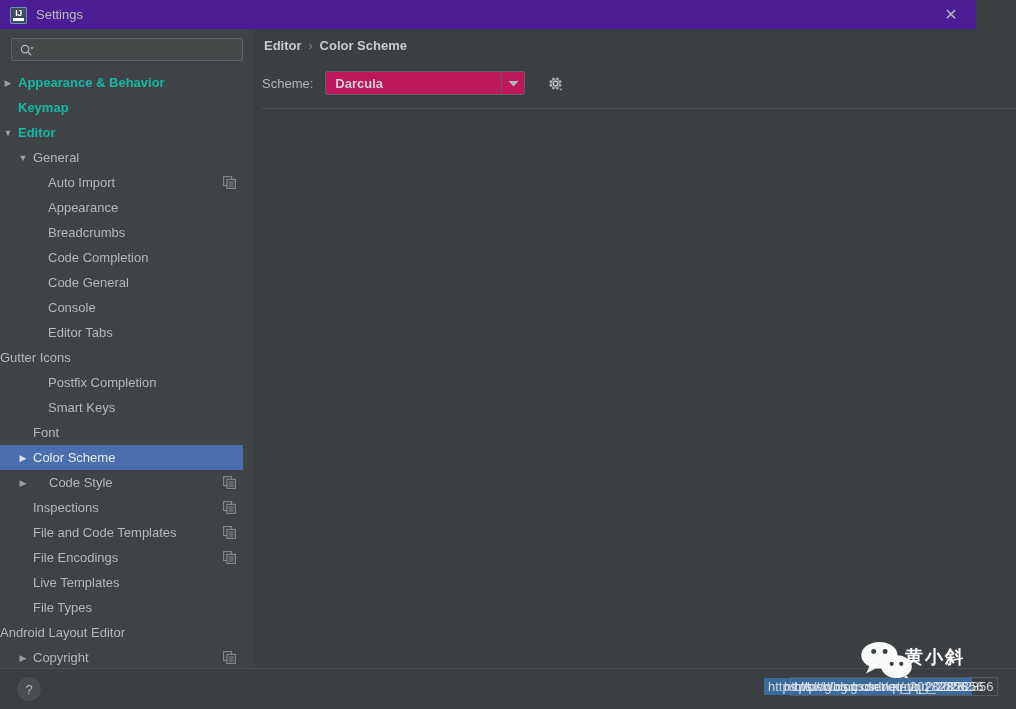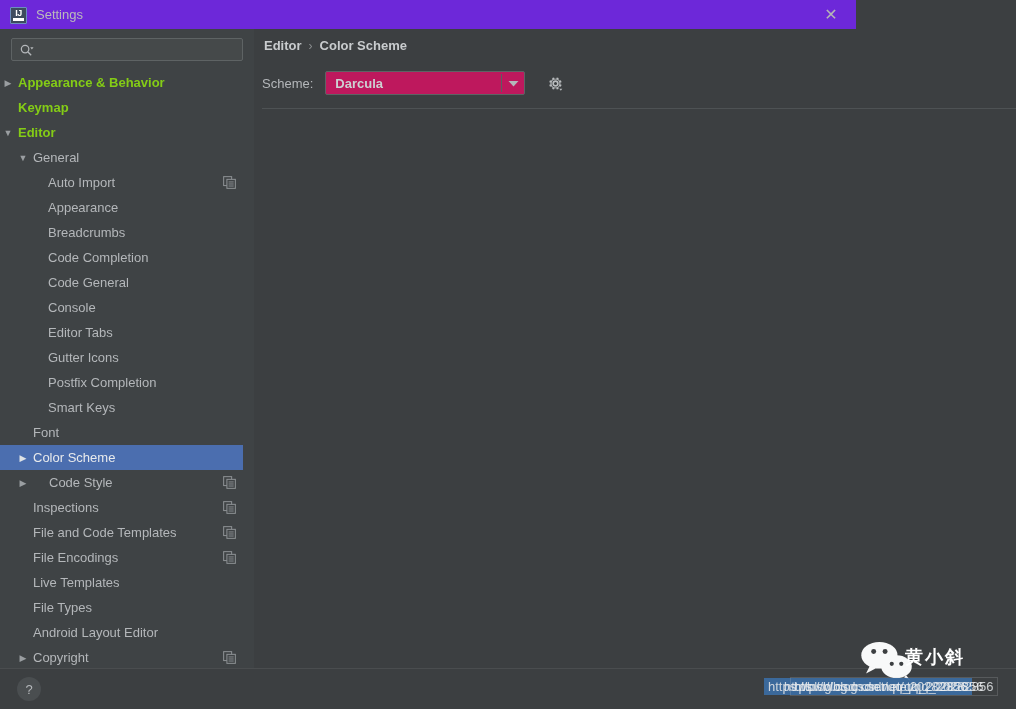--- a/index.html
+++ b/index.html
@@ -12,22 +12,22 @@
 
   #root {
     position: relative;
     width: 1016px; height: 709px;
     background: #3c3f41;
   }
 
   
   .titlebar {
     position: absolute; left: 0; top: 0;
-    width: 856px; height: 29px;
-    background: #6d28d9;
+    width: 976px; height: 29px;
+    background: #4c1d95;
     display: flex; align-items: center;
   }
   .ij-logo {
     position: absolute; left: 10px; top: 7px;
     width: 17px; height: 17px;
     background: #3e4b5e;
     border: 1px solid #6c8fbf;
     border-radius: 1px;
   }
   .ij-logo .ij-text {
@@ -99,21 +99,21 @@
   }
   .tree-row .arrow {
     position: absolute;
     width: 12px; height: 12px;
     color: #9a9ea1;
     font-size: 9px; line-height: 12px;
     text-align: center;
   }
   .tree-row.selected .arrow { color: #dfe3e6; }
   .tree-row .label { display: inline-block; }
-  .tree-row.bold .label { font-weight: bold; color: #84cc16; }
+  .tree-row.bold .label { font-weight: bold; color: #14b8a6; }
   .copy-badge {
     position: absolute; right: 18px; top: 6px;
     width: 13px; height: 13px;
   }
 
   .scrollbar-track {
     position: absolute; left: 243px; top: 41px;
     width: 11px; height: 598px;
     background: #3f4345;
   }
@@ -295,21 +295,21 @@
         <div class="tree-row">
           <span class="label" style="margin-left: 48px;">Code General</span>
         </div>
         <div class="tree-row">
           <span class="label" style="margin-left: 48px;">Console</span>
         </div>
         <div class="tree-row">
           <span class="label" style="margin-left: 48px;">Editor Tabs</span>
         </div>
         <div class="tree-row">
-          <span class="label" style="margin-left: 48px;">Gutter Icons</span>
+          <span class="label" style="">Gutter Icons</span>
         </div>
         <div class="tree-row">
           <span class="label" style="margin-left: 48px;">Postfix Completion</span>
         </div>
         <div class="tree-row">
           <span class="label" style="margin-left: 48px;">Smart Keys</span>
         </div>
         <div class="tree-row">
           <span class="label" style="margin-left: 33px;">Font</span>
         </div>
@@ -358,21 +358,21 @@
             <line x1="6" y1="10.8" x2="11.5" y2="10.8" stroke="#8d9194" stroke-width="1"></line>
           </svg>
         </div>
         <div class="tree-row">
           <span class="label" style="margin-left: 33px;">Live Templates</span>
         </div>
         <div class="tree-row">
           <span class="label" style="margin-left: 33px; text-align: right;">File Types</span>
         </div>
         <div class="tree-row">
-          <span class="label" style="margin-left: 33px;">Android Layout Editor</span>
+          <span class="label" style="">Android Layout Editor</span>
         </div>
         <div class="tree-row">
           <span class="arrow" style="left: 17px;">▶</span>
           <span class="label" style="margin-left: 33px;">Copyright</span>
           <svg class="copy-badge" viewBox="0 0 14 14">
             <rect x="0.7" y="0.7" width="8.6" height="9.6" fill="none" stroke="#8d9194" stroke-width="1.1"></rect>
             <rect x="4.2" y="3.6" width="9.1" height="9.7" fill="#3f4345" stroke="#8d9194" stroke-width="1.1"></rect>
             <line x1="6" y1="6.4" x2="11.5" y2="6.4" stroke="#8d9194" stroke-width="1"></line>
             <line x1="6" y1="8.6" x2="11.5" y2="8.6" stroke="#8d9194" stroke-width="1"></line>
             <line x1="6" y1="10.8" x2="11.5" y2="10.8" stroke="#8d9194" stroke-width="1"></line>

